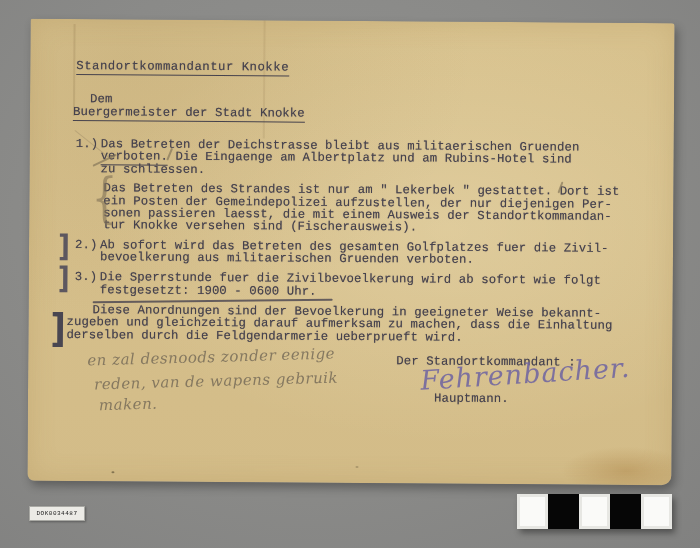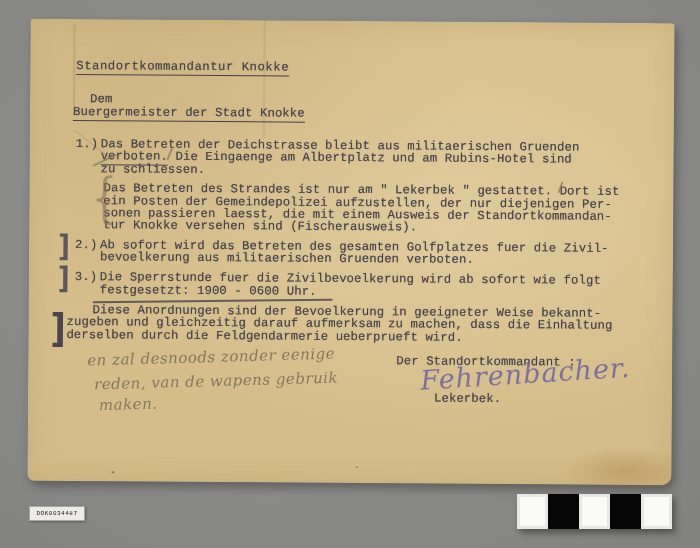--- a/index.html
+++ b/index.html
@@ -79,21 +79,21 @@
     <div class="tline" style="left:71px;top:252px;">Die Sperrstunde fuer die Zivilbevoelkerung wird ab sofort wie folgt</div>
     <div class="tline" style="left:71px;top:265px;">festgesetzt: 1900 - 0600 Uhr.</div>
     <div class="ink-underline" style="left:64px;top:280px;width:240px;transform:rotate(-1deg);"></div>
 
     <div class="tline" style="left:64px;top:285px;">Diese Anordnungen sind der Bevoelkerung in geeigneter Weise bekannt-</div>
     <div class="tline" style="left:38px;top:297px;">zugeben und gleichzeitig darauf aufmerksam zu machen, dass die Einhaltung</div>
     <div class="tline" style="left:38px;top:310px;">derselben durch die Feldgendarmerie ueberprueft wird.</div>
 
     <div class="tline" style="left:368px;top:334px;">Der Standortkommandant :</div>
     <div class="signature" style="left:392px;top:336px;">Fehrenbacher.</div>
-    <div class="tline" style="left:406px;top:371px;">Lekerbek.</div>
+    <div class="tline" style="left:406px;top:371px;">Hauptmann.</div>
 
     <div class="pencil-note" style="left:59px;top:328px;">en zal desnoods zonder eenige</div>
     <div class="pencil-note" style="left:66px;top:352px;">reden, van de wapens gebruik</div>
     <div class="pencil-note" style="left:71px;top:376px;">maken.</div>
 
     <div class="brace" style="left:58px;top:152px;font-size:54px;line-height:54px;">{</div>
     <div class="bracket" style="left:29px;top:214px;font-size:26px;line-height:26px;">]</div>
     <div class="bracket" style="left:29px;top:246px;font-size:26px;line-height:26px;">]</div>
     <div class="bracket" style="left:22px;top:292px;font-size:34px;line-height:34px;color:rgba(58,56,74,.9);">]</div>
 

